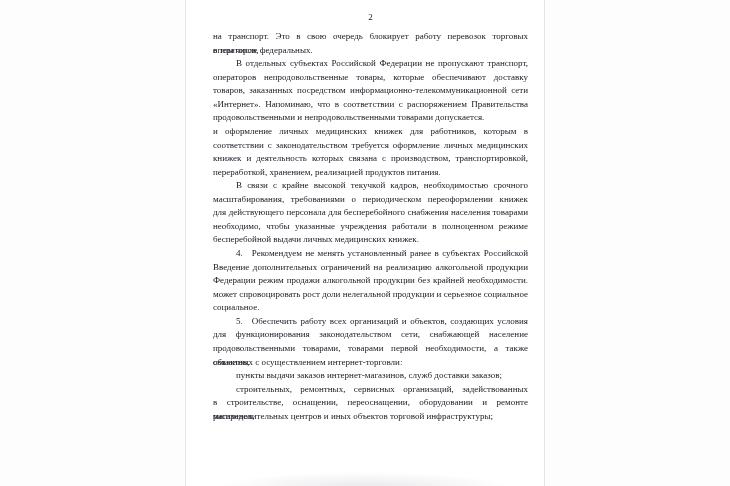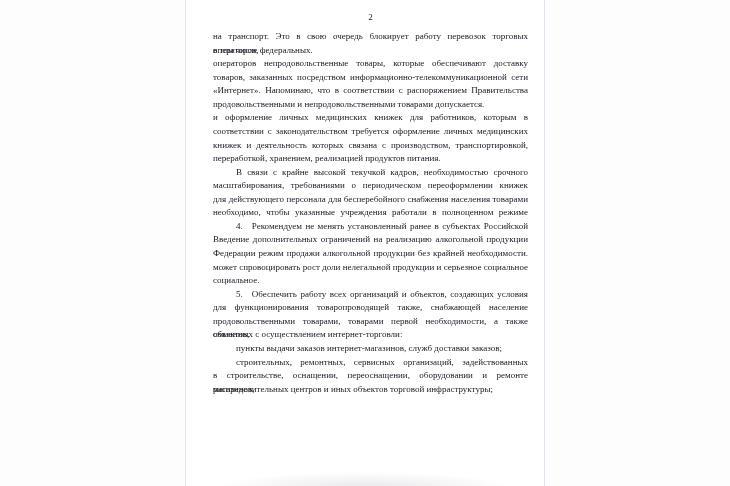--- a/index.html
+++ b/index.html
@@ -71,39 +71,41 @@
 </head>
 <body>
 
 <div class="viewer">
   <div class="page"></div>
   <div class="page-bottom-shadow"></div>
   <div class="pagenum">2</div>
   <div class="textblock">
       <div class="line j">на транспорт. Это в свою очередь блокирует работу перевозок торговых операторов,</div>
       <div class="line e">в том числе федеральных.</div>
+      <div class="line j i">В отдельных субъектах Российской Федерации не пропускают транспорт,</div>
       <div class="line j">операторов непродовольственные товары, которые обеспечивают доставку</div>
       <div class="line j">товаров, заказанных посредством информационно-телекоммуникационной сети</div>
       <div class="line j">«Интернет». Напоминаю, что в соответствии с распоряжением Правительства</div>
       <div class="line e">продовольственными и непродовольственными товарами допускается.</div>
       <div class="line j">и оформление личных медицинских книжек для работников, которым в</div>
       <div class="line j">соответствии с законодательством требуется оформление личных медицинских</div>
       <div class="line j">книжек и деятельность которых связана с производством, транспортировкой,</div>
       <div class="line e">переработкой, хранением, реализацией продуктов питания.</div>
       <div class="line j i">В связи с крайне высокой текучкой кадров, необходимостью срочного</div>
       <div class="line j">масштабирования, требованиями о периодическом переоформлении книжек</div>
       <div class="line j">для действующего персонала для бесперебойного снабжения населения товарами</div>
       <div class="line j">необходимо, чтобы указанные учреждения работали в полноценном режиме</div>
+      <div class="line e">бесперебойной выдачи личных медицинских книжек.</div>
       <div class="line j i">4. Рекомендуем не менять установленный ранее в субъектах Российской</div>
       <div class="line j">Введение дополнительных ограничений на реализацию алкогольной продукции</div>
       <div class="line j">Федерации режим продажи алкогольной продукции без крайней необходимости.</div>
       <div class="line j">может спровоцировать рост доли нелегальной продукции и серьезное социальное</div>
       <div class="line e">социальное.</div>
       <div class="line j i">5. Обеспечить работу всех организаций и объектов, создающих условия</div>
-      <div class="line j">для функционирования товаропроводящей также, снабжающей население</div>
+      <div class="line j">для функционирования законодательством сети, снабжающей население</div>
       <div class="line j">продовольственными товарами, товарами первой необходимости, а также объектов,</div>
       <div class="line e">связанных с осуществлением интернет-торговли:</div>
       <div class="line e i">пункты выдачи заказов интернет-магазинов, служб доставки заказов;</div>
       <div class="line j i">строительных, ремонтных, сервисных организаций, задействованных</div>
       <div class="line j">в строительстве, оснащении, переоснащении, оборудовании и ремонте магазинов,</div>
       <div class="line e">распределительных центров и иных объектов торговой инфраструктуры;</div>
     </div>
 </div>
 
 </body></html>

